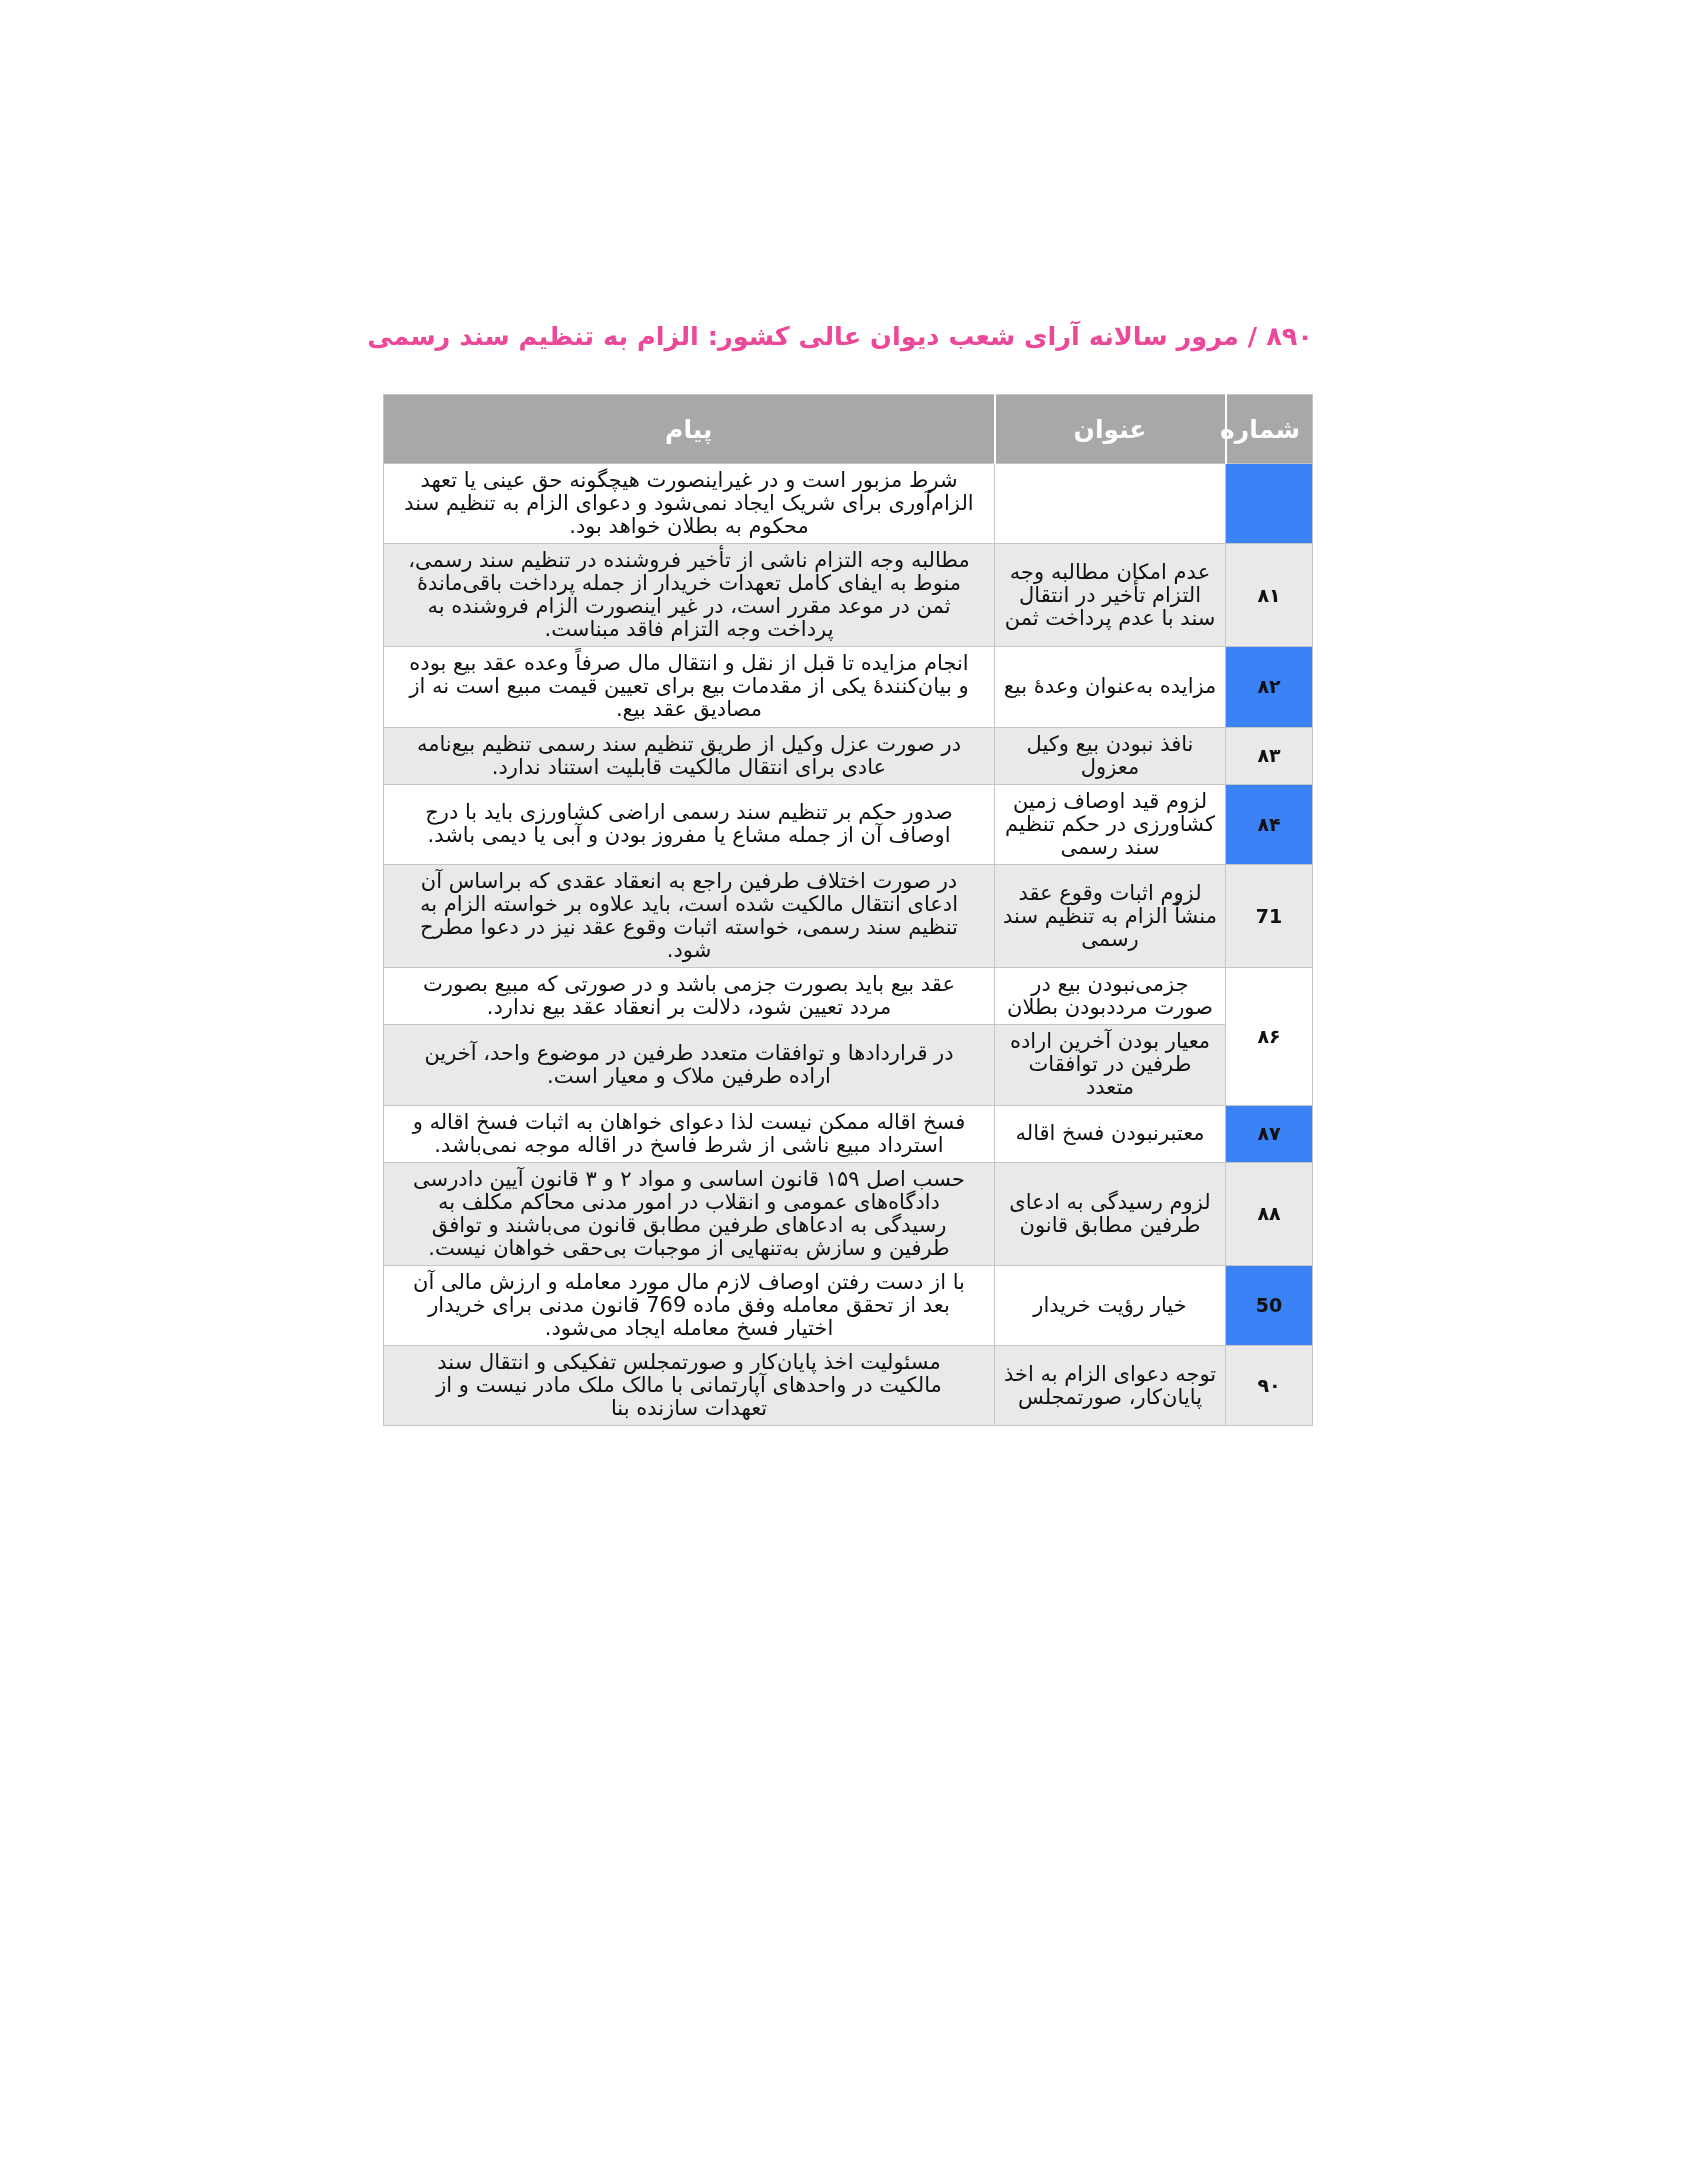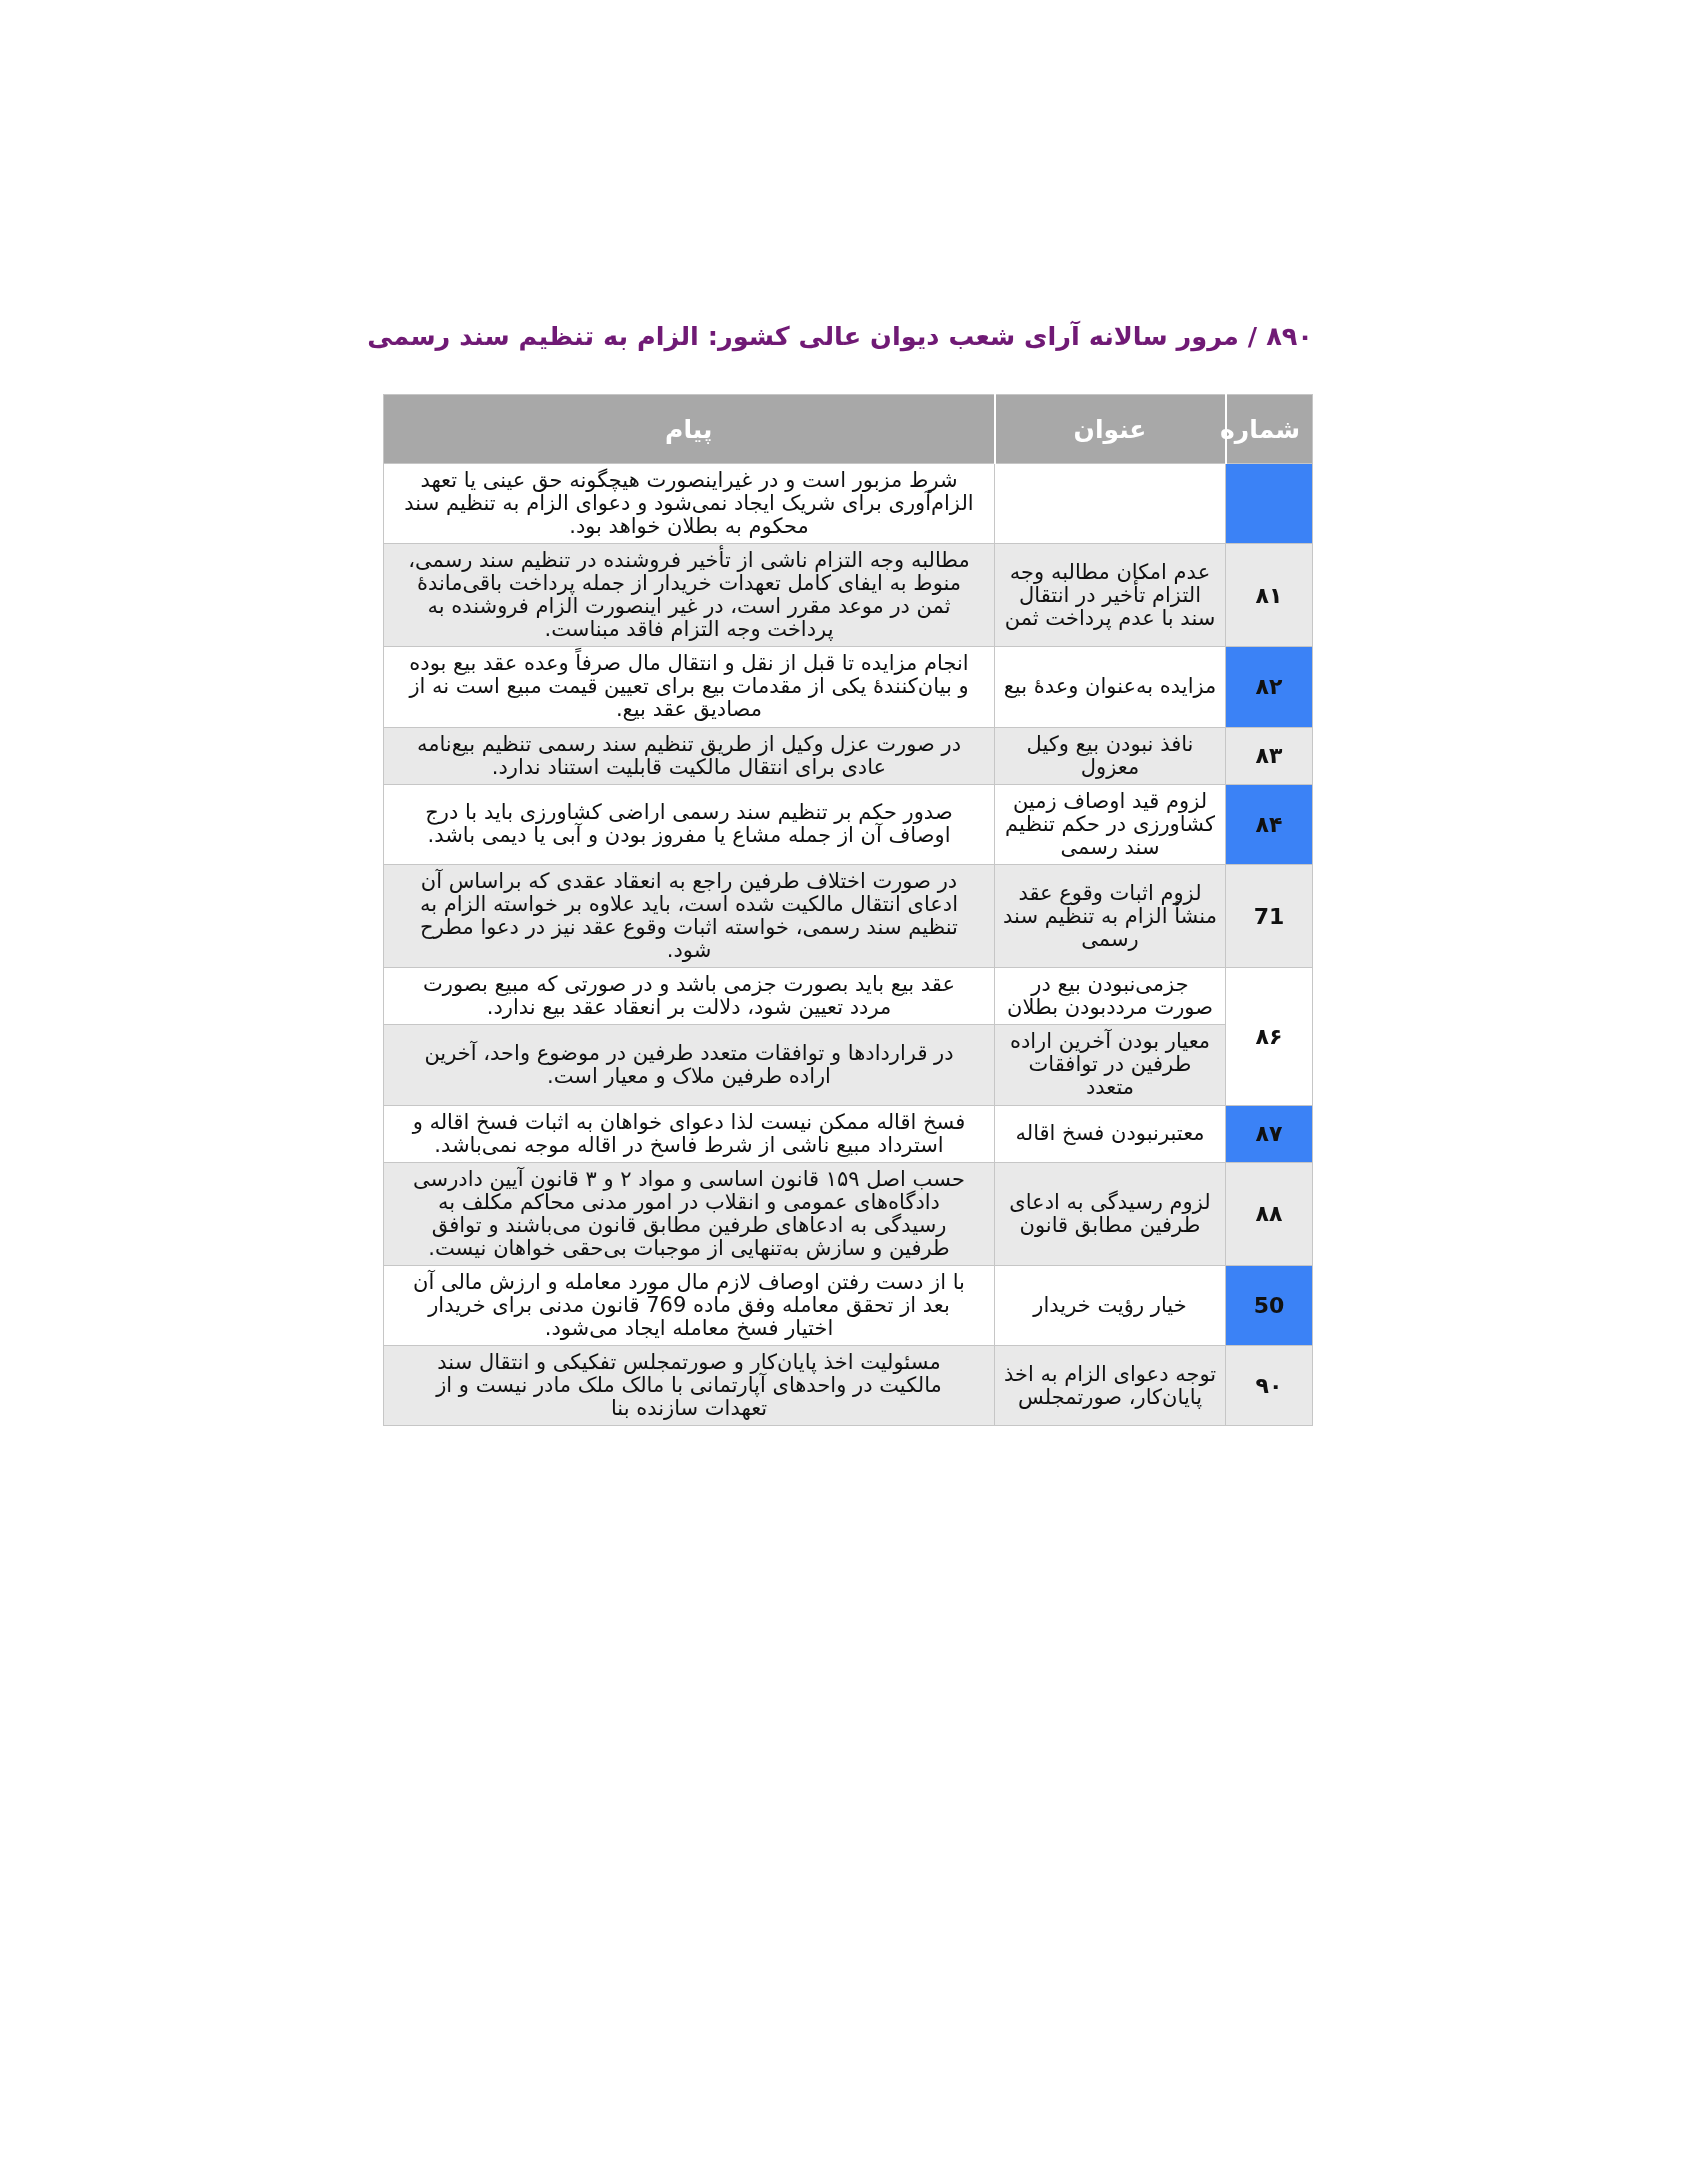--- a/index.html
+++ b/index.html
@@ -15,21 +15,21 @@
     position:absolute;
     top:319px;
     right:372px;
     width:928px;
     display:flex;
     direction:rtl;
     align-items:flex-end;
     gap:13.6px;
     font-size:25.6px;
     font-weight:bold;
-    color:#701a75;
+    color:#ec4899;
     white-space:nowrap;
   }
   .header-text{line-height:1.4;}
   .header-rule{
     flex:1 1 auto;
     height:0;
     border-bottom:3.4px solid #3a3a3a;
     margin-bottom:7.7px;
   }
   table.rulings{
@@ -62,21 +62,21 @@
     background:#ffffff;
     font-size:21px;
     line-height:23px;
     text-align:center;
   }
   tr.shade td{background:#e9e9e9;}
   tr td.num{background:#3b82f6;}      
   tr.shade td.num{background:#e9e9e9;}
   td.num.span-rows{background:#ffffff;} 
   td.num{
-    font-size:22px;
+    font-size:19px;
     font-weight:bold;
     padding:3.4px 5.1px;
   }
   td.title{padding:5.1px 6.8px;}
   td.msg{padding:5.1px 19px;}
 </style>
 </head>
 <body>
 
 <div class="page-header" dir="rtl">

